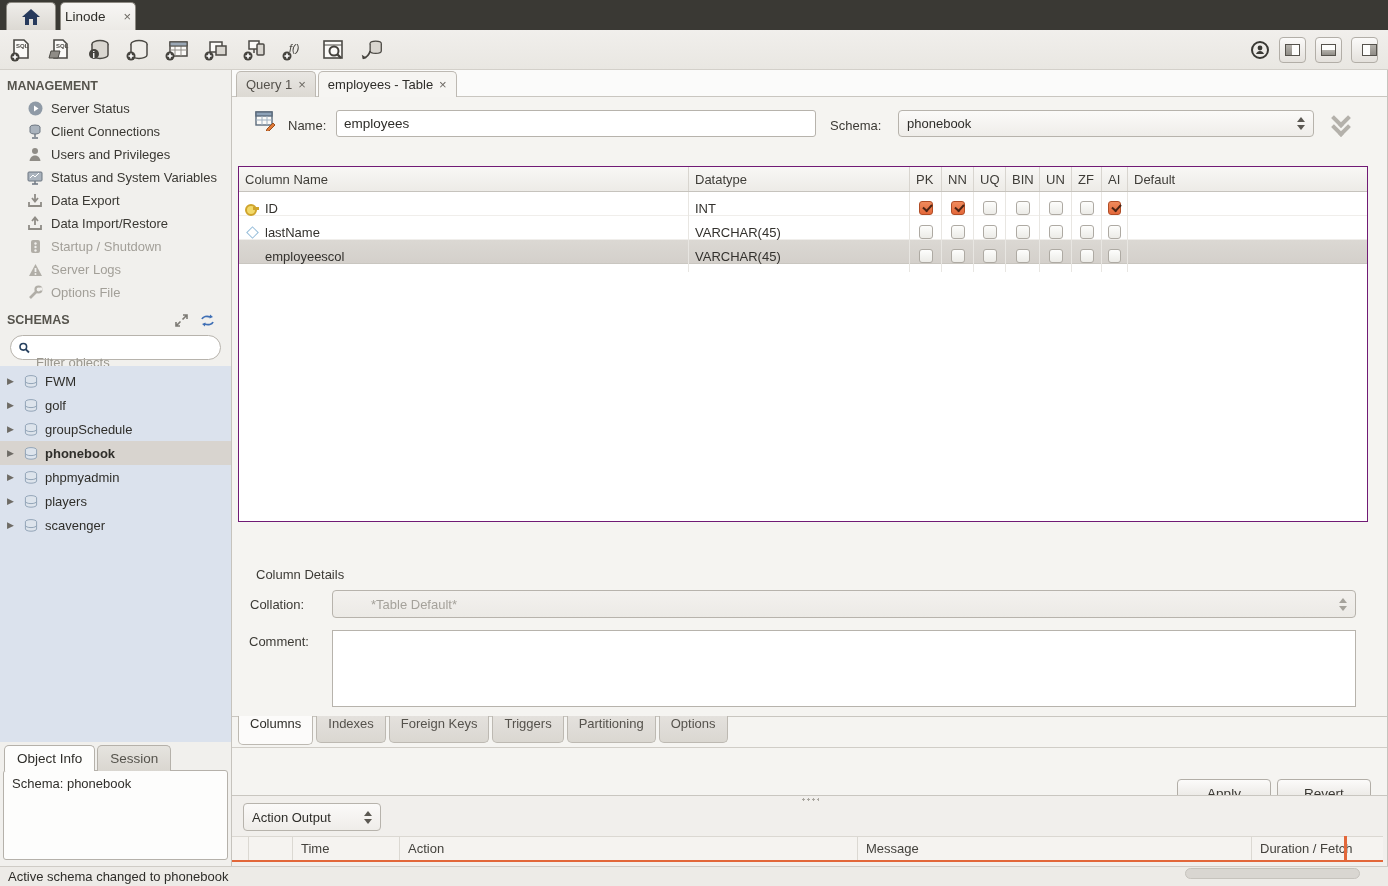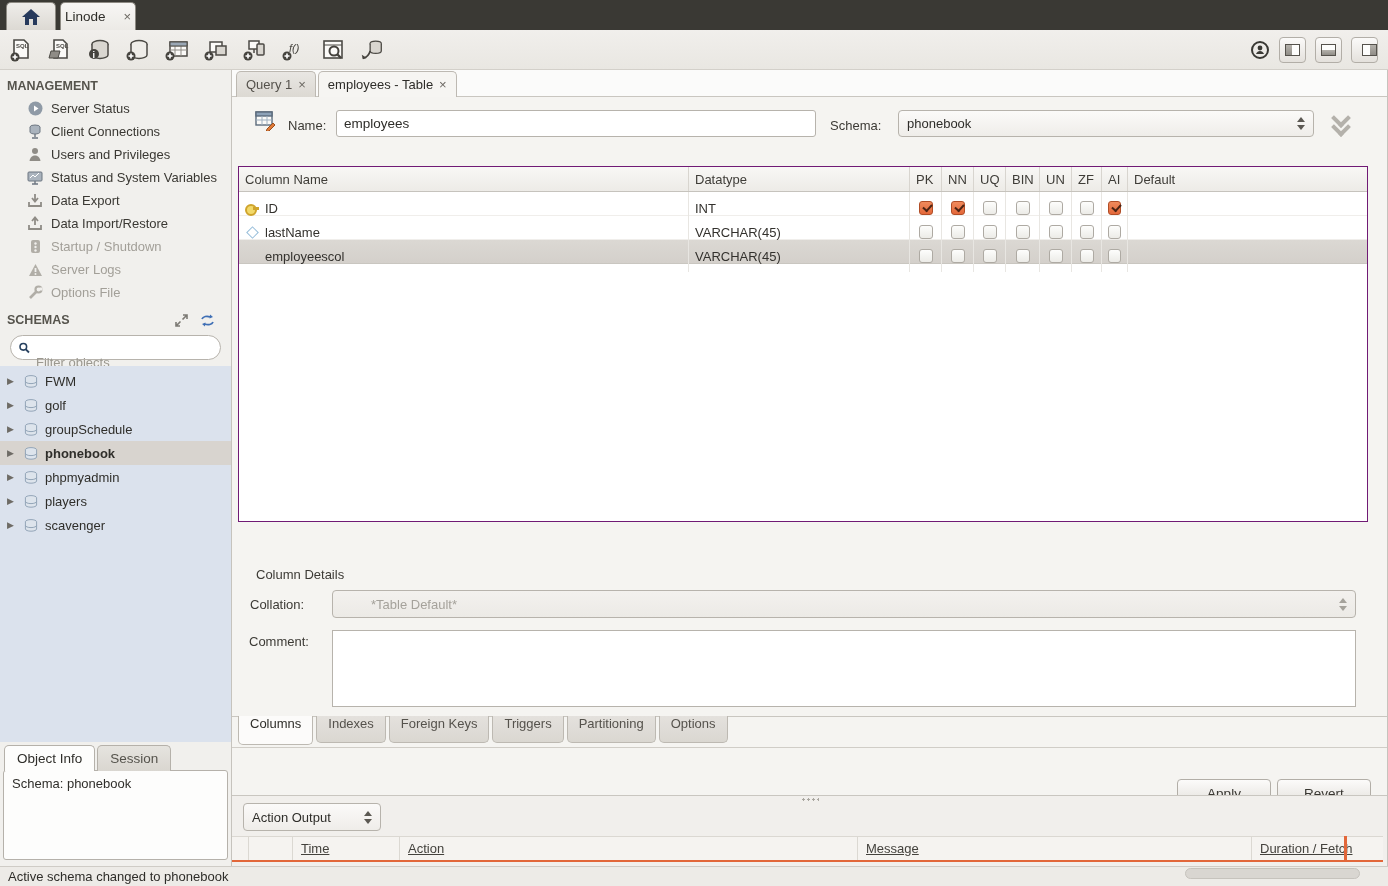--- a/index.html
+++ b/index.html
@@ -109,21 +109,21 @@
   #applybar { position:absolute; left:0; top:650px; right:0; height:48px; border-top:1px solid #d0cdc7; }
   .pushbtn { position:absolute; top:8px; width:94px; height:28px; border:1px solid #b2aea7; border-radius:4px; background:linear-gradient(#fcfbfa,#e2dfda); color:#3a3833; display:flex; align-items:center; justify-content:center; font-size:13.5px;margin-top:23px; }
   #apply-btn { right:116px; } #revert-btn { right:16px; }
 
   
   #actionout { position:absolute; left:0; top:725px; right:0; height:71px; background:#f1efec; border-top:1px solid #c9c6c0; }
   #ao-grip { position:absolute; left:50%; top:1px; width:18px; height:5px; margin-left:-9px;
     background:radial-gradient(circle 1.3px, #a9a69f 1.2px, transparent 1.4px); background-size:5px 5px; }
   #ao-select { position:absolute; left:11px; top:7px; width:138px; height:28px; }
   #ao-head { position:absolute; left:0; top:40px; right:4px; height:26px; display:grid; grid-template-columns:17px 44px 107px 458px 394px 1fr; background:#f5f3f0; border-top:1px solid #dbd8d2; border-bottom:2px solid #e2673a; color:#44423d; }
-  #ao-head .gc { display:flex; align-items:center; padding:0 8px; border-right:1px solid #dbd8d2; white-space:nowrap; overflow:hidden;text-decoration:underline; }
+  #ao-head .gc { display:flex; align-items:center; padding:0 8px; border-right:1px solid #dbd8d2; white-space:nowrap; overflow:hidden; }
   #ao-head .gc:last-child { border-right:none; }
   #ao-orange { position:absolute; left:1112px; top:40px; width:3px; height:26px; background:#e2673a; }
 
   
   svg { display:block; }
 </style>
 </head>
 <body>
 
 <div id="tabbar">

